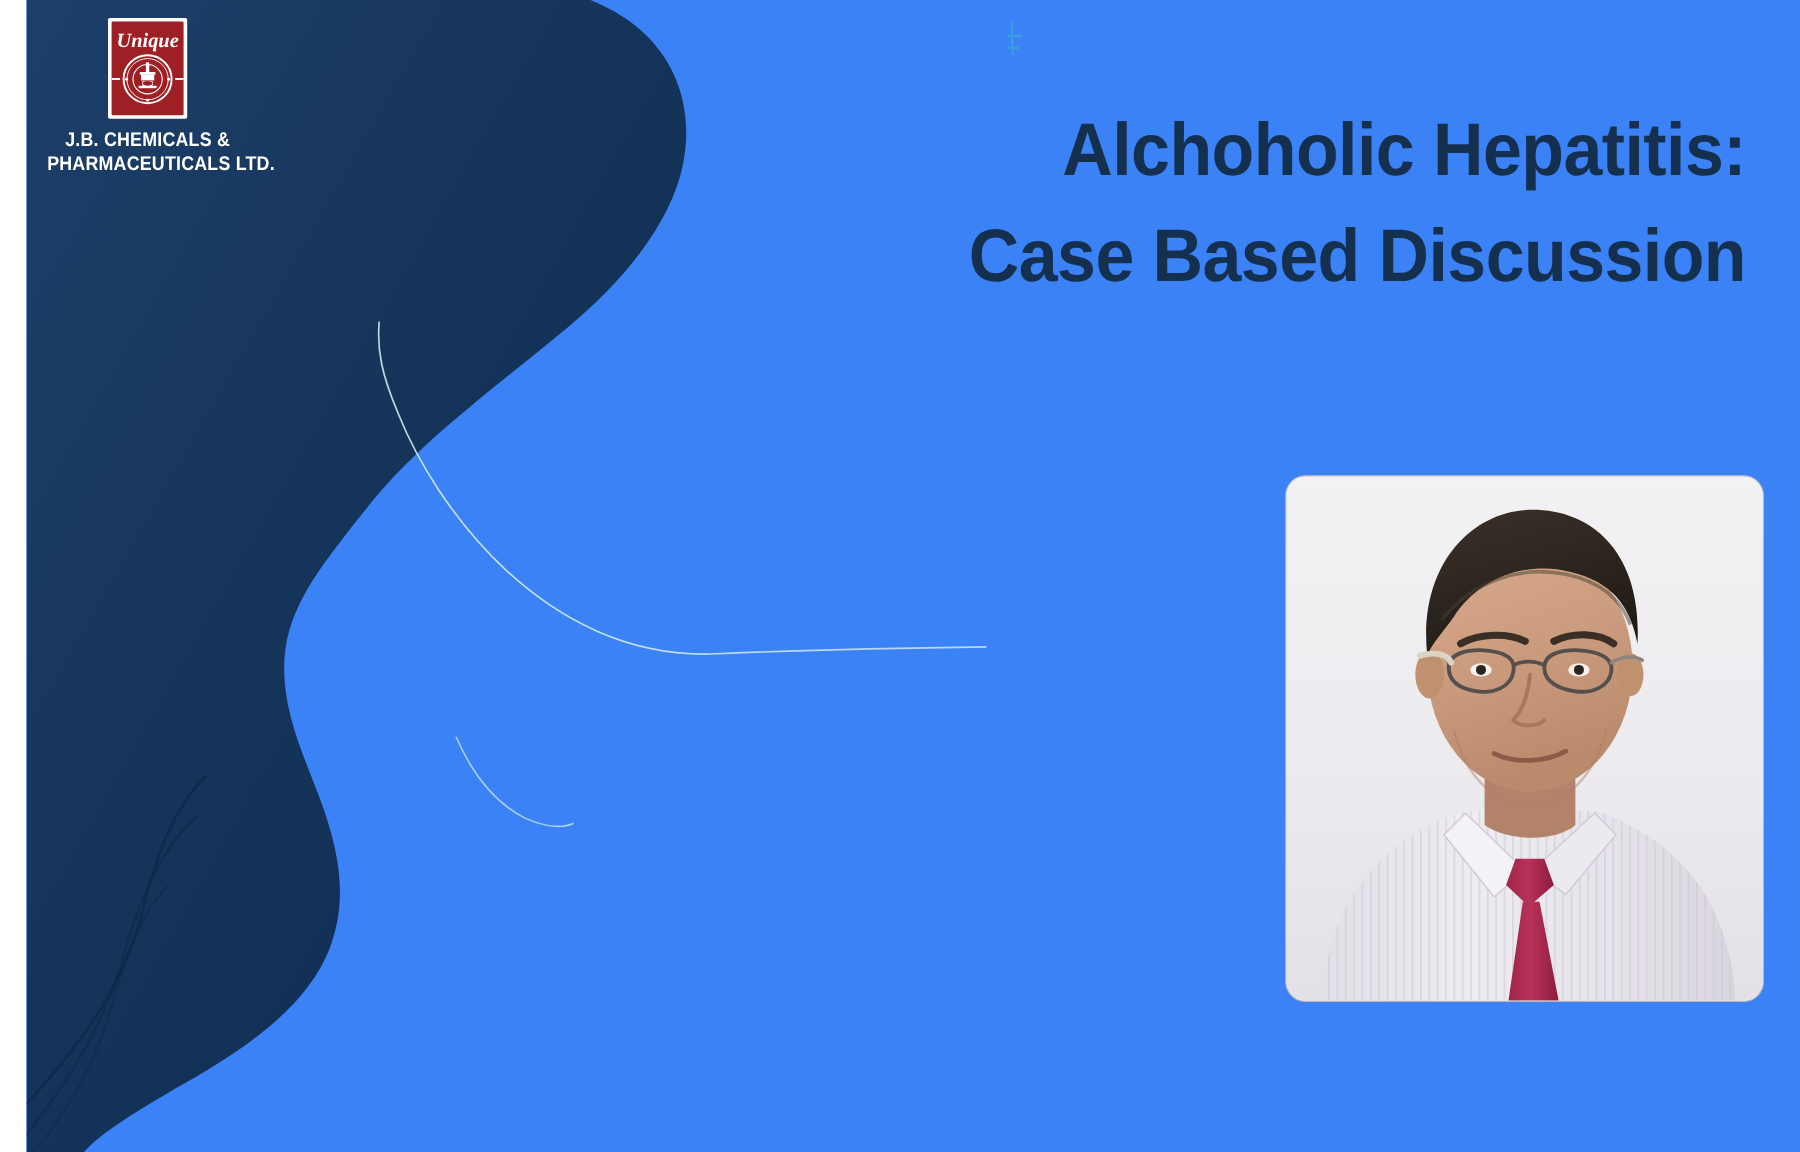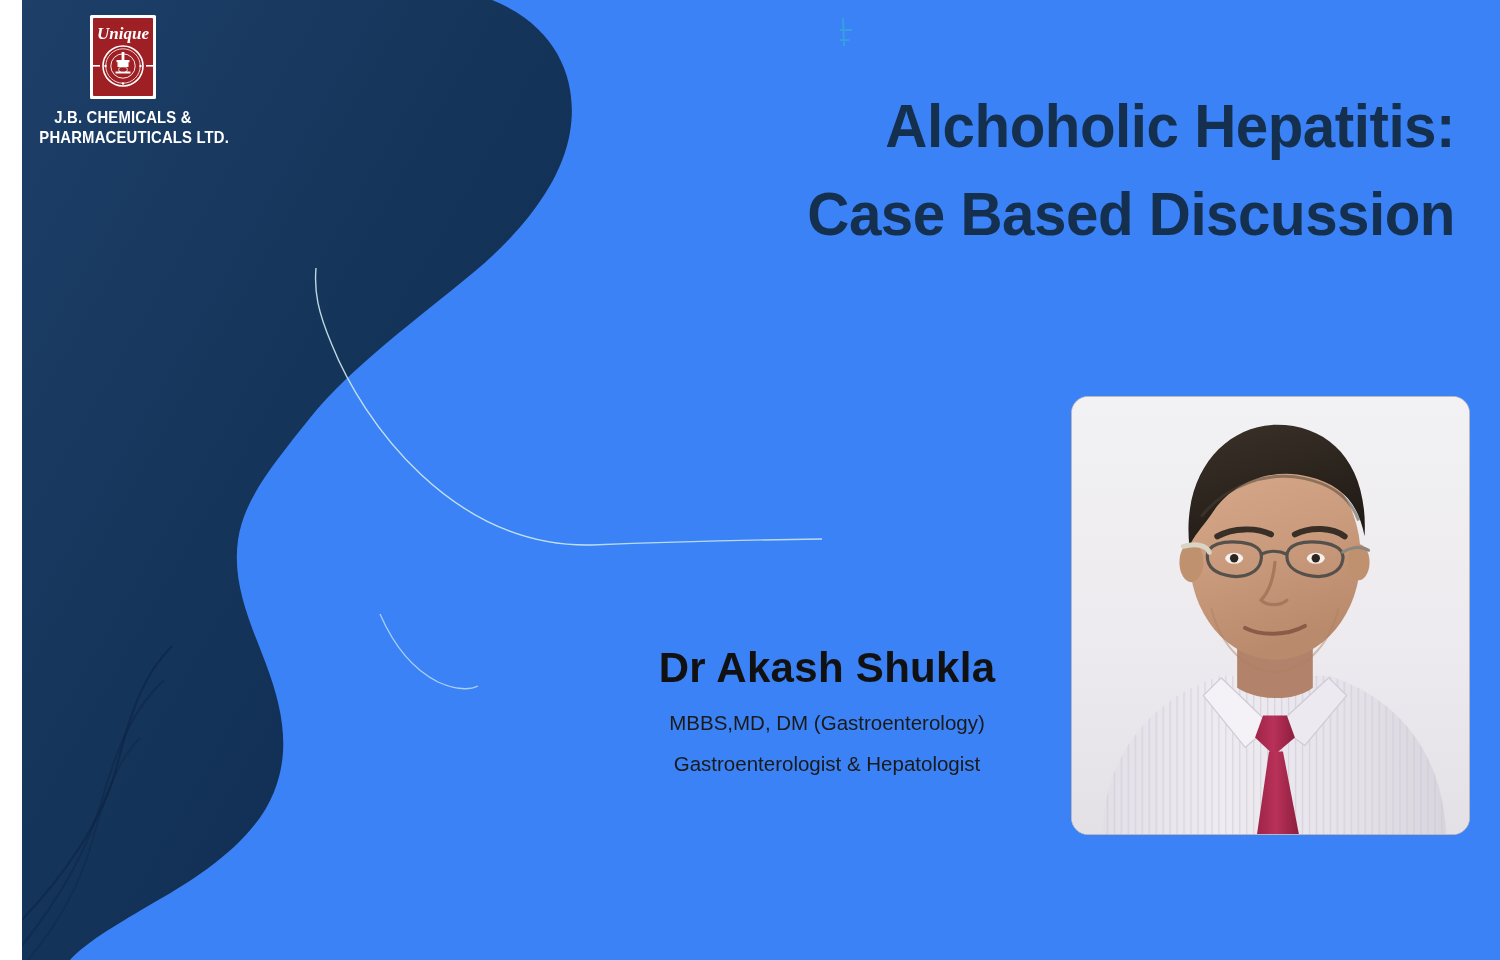--- a/index.html
+++ b/index.html
@@ -205,25 +205,20 @@
       <span class="ln">J.B. CHEMICALS &amp;</span>
       <span class="ln">PHARMACEUTICALS LTD.</span>
     </div>
   </div>
 
   <div id="title-block">
     <span class="tline">Alchoholic Hepatitis:</span>
     <span class="tline">Case Based Discussion</span>
   </div>
 
-  <div id="speaker-block">
-    <span id="speaker-name">Dr Akash Shukla</span>
-    <span id="speaker-degrees">MBBS,MD, DM (Gastroenterology)</span>
-    <span id="speaker-specialty">Gastroenterologist &amp; Hepatologist</span>
-  </div>
 
   <div id="portrait-frame">
     <svg id="portrait-photo" viewBox="0 0 399 439" preserveAspectRatio="xMidYMid slice">
       <defs>
         <linearGradient id="bgPhoto" x1="0" y1="0" x2="0" y2="1">
           <stop offset="0%" stop-color="#f2f1f3"></stop>
           <stop offset="60%" stop-color="#eceaee"></stop>
           <stop offset="100%" stop-color="#e4e1e6"></stop>
         </linearGradient>
         <linearGradient id="shirtGrad" x1="0" y1="0" x2="1" y2="0">

